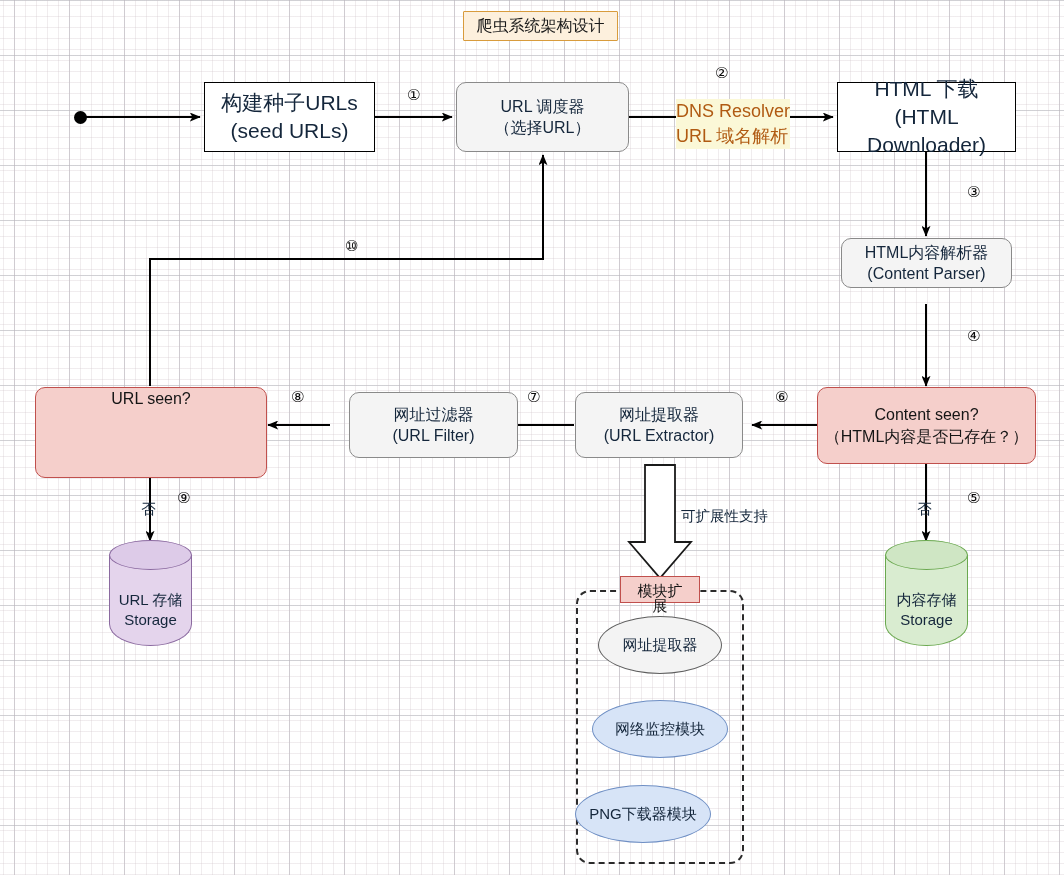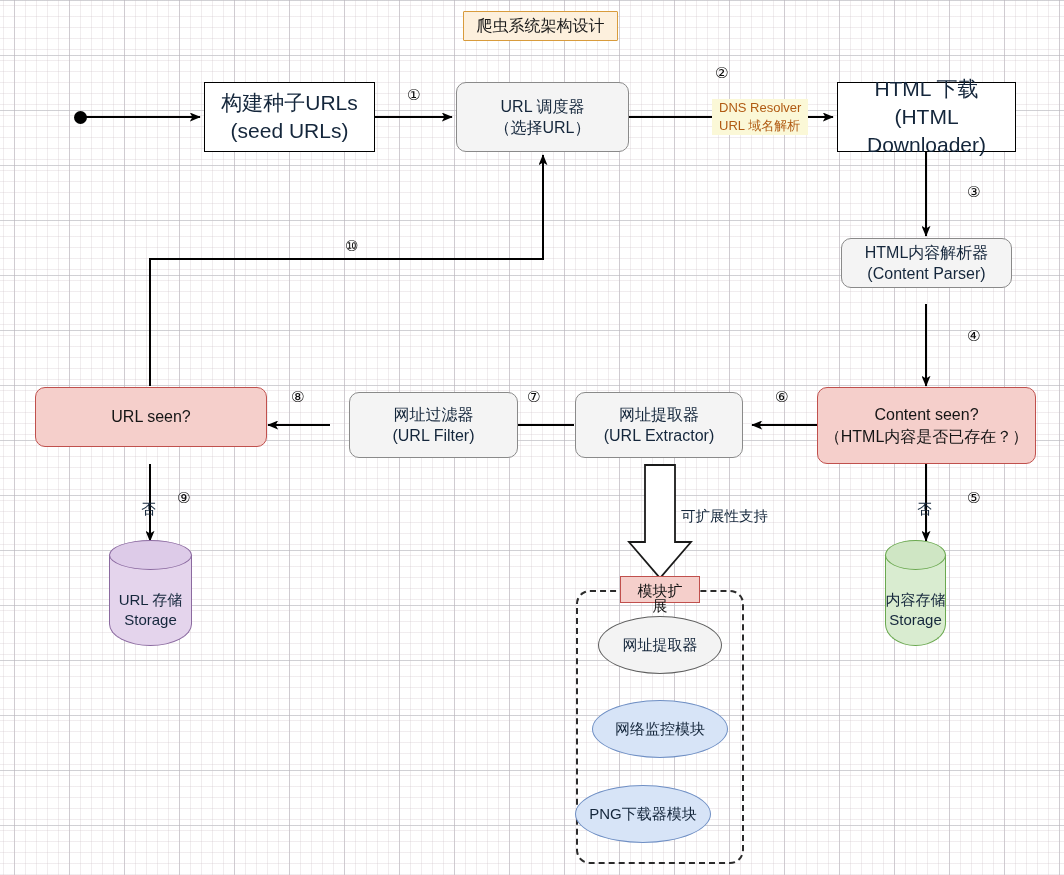--- a/index.html
+++ b/index.html
@@ -68,26 +68,25 @@
     border-radius: 10px;
     color: #151515;
     font-size: 16px;
   }
 
   
   .dns-label {
     position: absolute;
     background: #fbf8d7;
     color: #b05a12;
-    font-size: 13px;
+    font-size: 18px;
     line-height: 1.38;
     text-align: left;
     white-space: pre-line;
-    padding: 0px 7px;
-    margin-left: 36px;
+    padding: 0px 0;
   }
 
   
   .cyl {
     position: absolute;
     box-sizing: border-box;
   }
   .cyl .body {
     position: absolute;
     left: 0; right: 0;
@@ -264,31 +263,31 @@
   <div class="node rounded-gray" style="left:575px; top:392px; width:168px; height:66px;">
     <span class="l1">网址提取器</span>
     <span class="l2">(URL Extractor)</span>
   </div>
 
   <div class="node rounded-gray" style="left:349px; top:392px; width:169px; height:66px;">
     <span class="l1">网址过滤器</span>
     <span class="l2">(URL Filter)</span>
   </div>
 
-  <div class="node rounded-pink" style="left:35px; top:387px; width:232px; height:60px;">
+  <div class="node rounded-pink" style="left:35px; top:387px; width:232px; height:91px;justify-content:space-between;">
     <span class="l1">URL seen?</span>
   </div>
 
   <div class="cyl cyl-purple" style="left:109px; top:540px; width:83px; height:106px;">
     <div class="body" style="top:15px; height:91px;"></div>
     <div class="top" style="top:0px;"></div>
     <div class="lbl" style="top:50px;"><span>URL 存储</span><br><span>Storage</span></div>
   </div>
 
-  <div class="cyl cyl-green" style="left:885px; top:540px; width:61px; height:106px;">
+  <div class="cyl cyl-green" style="left:885px; top:540px; width:83px; height:106px;">
     <div class="body" style="top:15px; height:91px;"></div>
     <div class="top" style="top:0px;"></div>
     <div class="lbl" style="top:50px;"><span>内容存储</span><br><span>Storage</span></div>
   </div>
 
   <div class="step" style="left:407px; top:88px;">①</div>
   <div class="step" style="left:715px; top:66px;">②</div>
   <div class="step" style="left:967px; top:185px;">③</div>
   <div class="step" style="left:967px; top:329px;">④</div>
   <div class="step" style="left:967px; top:491px;">⑤</div>

